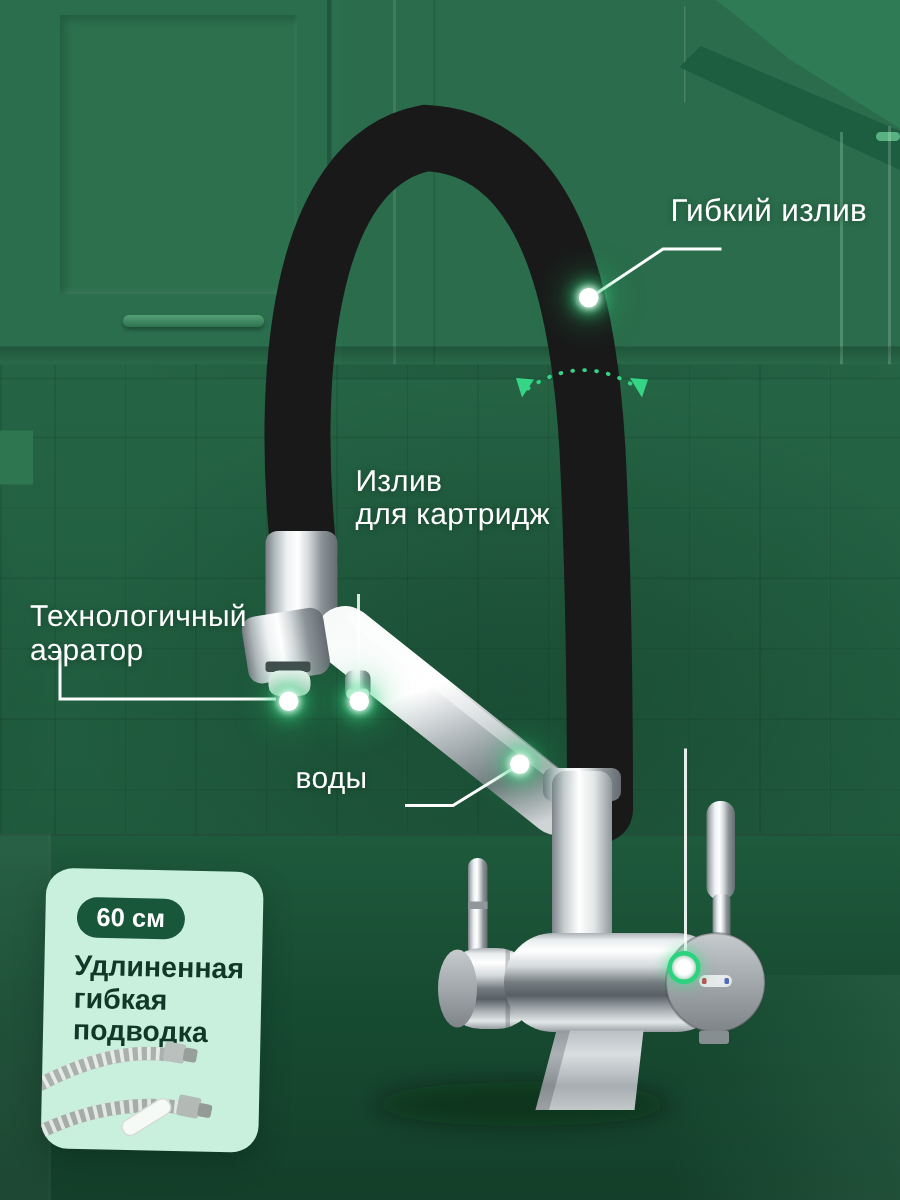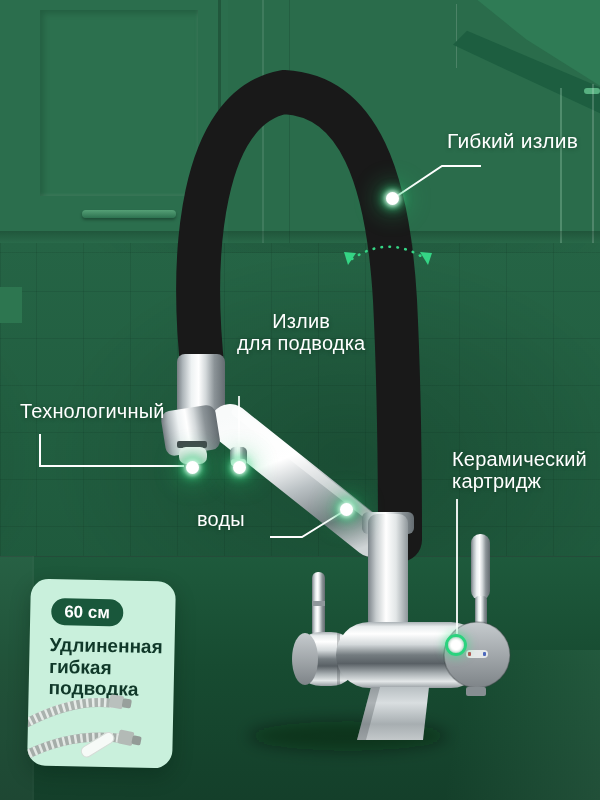--- a/index.html
+++ b/index.html
@@ -45,21 +45,21 @@
       background:linear-gradient(100deg,rgba(0,0,0,0) 40%,rgba(120,190,150,.08) 68%,rgba(150,220,180,.13) 100%);}
 
   
   .layer{position:absolute;left:0;top:0;width:600px;height:800px;pointer-events:none;}
 
   
   .lbl{position:absolute;color:#fff;font-weight:500;font-size:20px;line-height:22px;
        letter-spacing:.2px;text-shadow:0 1px 4px rgba(0,30,15,.35);white-space:nowrap;}
   .lbl span{display:block;}
   .lbl-flex{left:447px;top:130px;font-size:21px;}
-  .lbl-drink{left:237px;top:310px;text-align:center;}
+  .lbl-drink{left:237px;top:310px;}
   .lbl-aer{left:20px;top:400px;line-height:23px;}
   .lbl-chrome{left:197px;top:508px;}
   .lbl-cart{left:452px;top:448px;}
 
   
   .glow-dot{position:absolute;width:13px;height:13px;margin:-6.5px 0 0 -6.5px;border-radius:50%;background:#fff;
      box-shadow:0 0 5px 1px rgba(255,255,255,.9),0 0 10px 4px rgba(63,224,139,.75),0 0 22px 11px rgba(40,190,110,.32);}
   .glow-ring{position:absolute;width:16px;height:16px;margin:-11.5px 0 0 -11.5px;border-radius:50%;
      border:3.5px solid #2bd37e;background:radial-gradient(#ffffff 40%,rgba(255,255,255,.55));
      box-shadow:0 0 8px 2px rgba(63,224,139,.55), inset 0 0 3px rgba(30,160,90,.55);}
@@ -206,31 +206,28 @@
   <div class="glow-dot" style="left:192px;top:467px;"></div>
   <div class="glow-dot" style="left:239px;top:467px;"></div>
   <div class="glow-dot" style="left:346px;top:509px;"></div>
   <div class="glow-ring" style="left:456px;top:645px;"></div>
 
   <div class="lbl lbl-flex">
     <span>Гибкий излив</span>
   </div>
   <div class="lbl lbl-drink">
     <span>Излив</span>
-    <span>для подводка</span>
+    <span>для картридж</span>
   </div>
   <div class="lbl lbl-aer">
     <span>Технологичный</span>
+    <span>аэратор</span>
   </div>
   <div class="lbl lbl-chrome">
     <span>воды</span>
-  </div>
-  <div class="lbl lbl-cart">
-    <span>Керамический</span>
-    <span>картридж</span>
   </div>
 
   <div class="card">
     <div class="badge">60 см</div>
     <div class="card-text">
       <span>Удлиненная</span>
       <span>гибкая</span>
       <span>подводка</span>
     </div>
     <svg class="card-hoses" viewBox="0 0 145 187">

